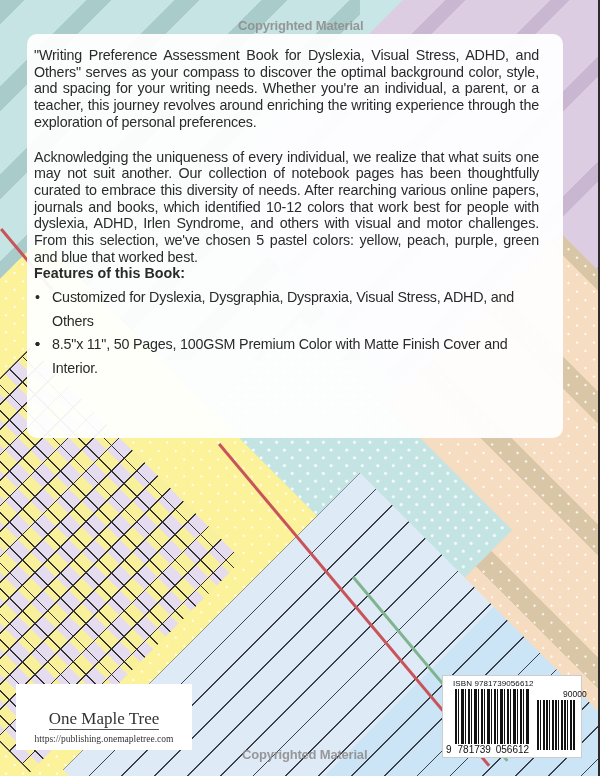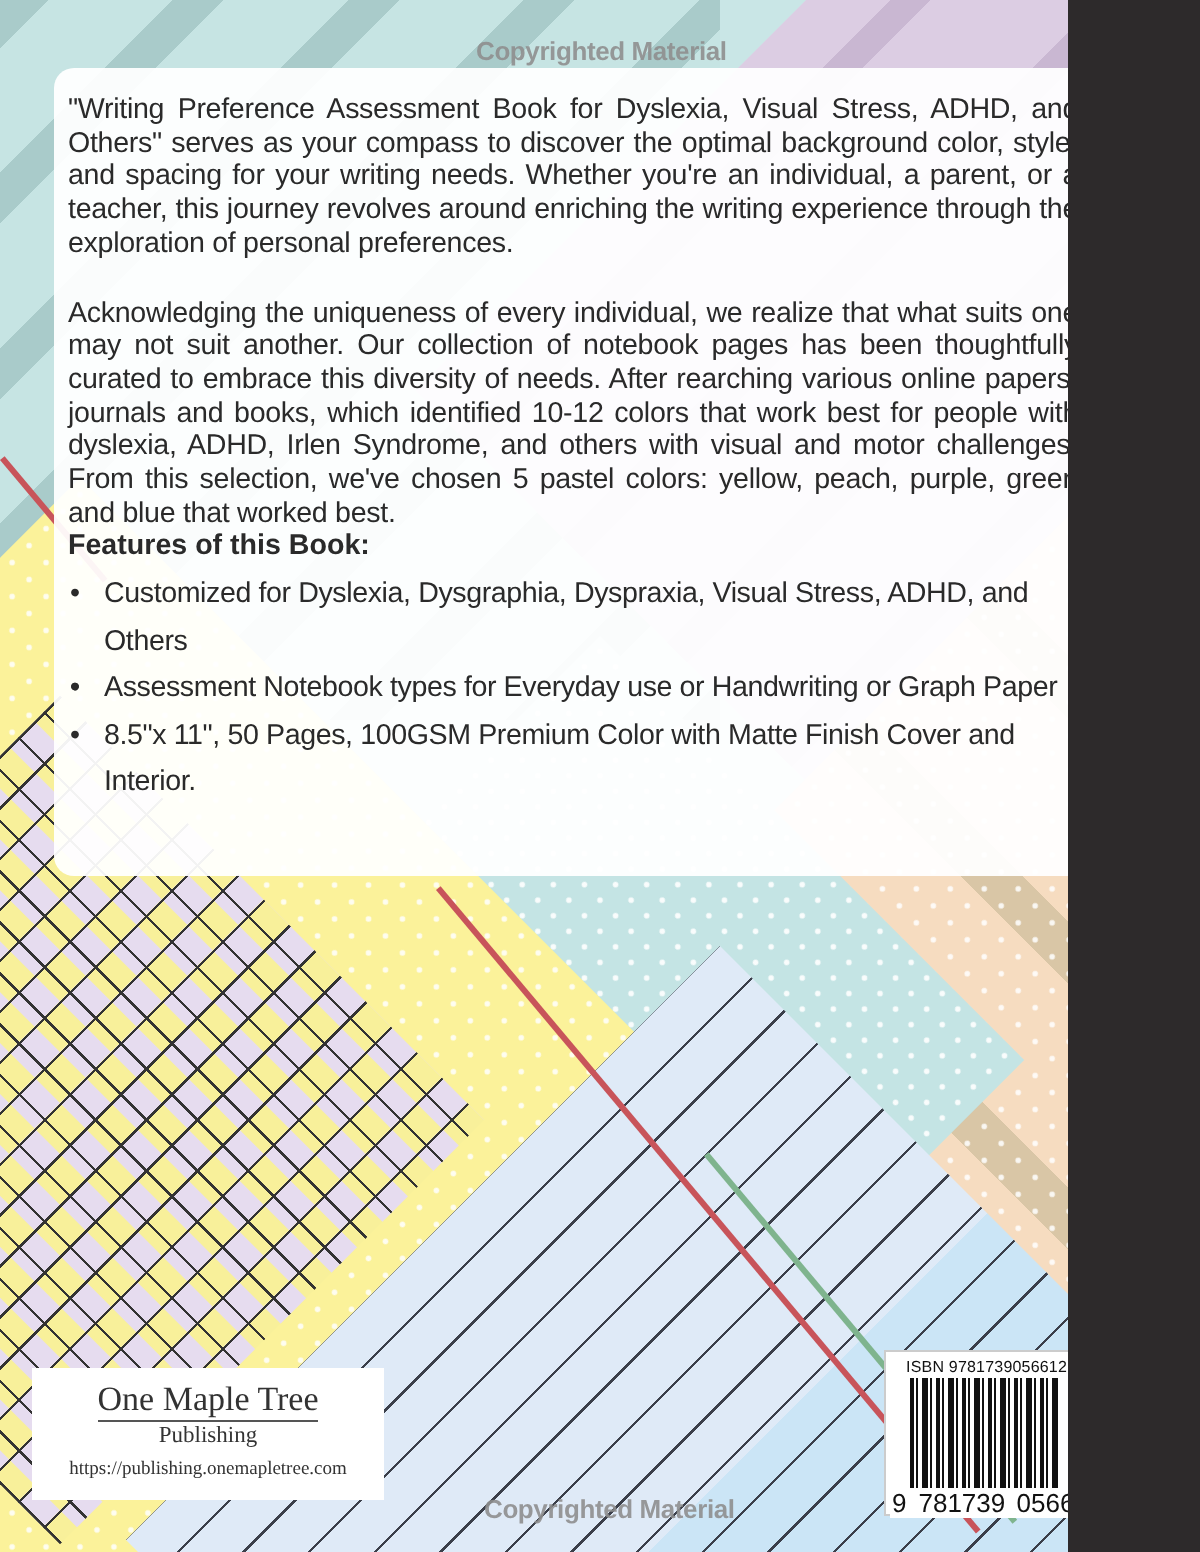--- a/index.html
+++ b/index.html
@@ -1,17 +1,17 @@
 <!DOCTYPE html>
 <html><head>
 <meta charset="utf-8">
 <style>
   html, body { margin:0; padding:0; }
   body { width:600px; height:776px; overflow:hidden; position:relative; background:#2d2a2b; font-family:"Liberation Sans", sans-serif; }
-  .cover { position:absolute; left:0; top:0; width:534px; height:776px; overflow:hidden; background:#c9e6e6; }
+  .cover { position:absolute; left:0; top:0; width:598px; height:776px; overflow:hidden; background:#c9e6e6; }
   .bg-layer { position:absolute; }
   
   .bg-teal { left:-60px; top:-60px; width:420px; height:420px; background:
       repeating-linear-gradient(135deg, #c6e4e3 0 22px, #a9cbca 22px 40px, #c6e4e3 40px 62px);
   }
   
   .bg-lavender { left:330px; top:-100px; width:420px; height:520px; transform:rotate(45deg); transform-origin:center;
       background: repeating-linear-gradient(90deg, #dccde3 0 30px, #c9b7d2 30px 44px, #dccde3 44px 74px);
   }
   
@@ -54,34 +54,34 @@
 
   .text-panel { position:absolute; left:27px; top:34px; width:536px; height:404px; background:rgba(255,255,255,0.94); border-radius:10px; box-sizing:border-box; padding:13px 24px 10px 7px; color:#2a2a2a; }
   .text-panel p { margin:0; font-size:14.3px; line-height:16.7px; text-align:justify; text-align-last:left; letter-spacing:-0.15px; }
   .text-panel p.gap { margin-top:18px; }
   .features-heading { font-weight:bold; font-size:14.3px; line-height:16.7px; }
   .features { list-style:none; margin:4px 0 0 0; padding:0; }
   .features li { position:relative; padding-left:18px; font-size:14.3px; line-height:23.5px; letter-spacing:-0.2px; }
   .features li .bullet { position:absolute; left:1px; top:0; }
 
   .publisher { position:absolute; left:16px; top:684px; width:176px; height:66px; background:#ffffff; font-family:"Liberation Serif", serif; color:#333; text-align:center; }
-  .pub-name { margin-top:7px; font-size:17px; line-height:18px; display:inline-block; border-bottom:1px solid #555; padding-bottom:1px; }
+  .pub-name { margin-top:26px; font-size:17px; line-height:18px; display:inline-block; border-bottom:1px solid #555; padding-bottom:1px; }
   .pub-sub { font-size:11.5px; line-height:15px; }
   .pub-url { font-size:9.5px; line-height:15px; margin-top:2px; }
 
   .isbn-box { position:absolute; left:442px; top:675px; width:140px; height:83px; background:#fff; border:1px solid #ccc; box-sizing:border-box; }
   .isbn-label { position:absolute; left:10px; top:3px; font-size:8px; color:#111; letter-spacing:0.1px; }
   .barcode-main { position:absolute; left:12px; top:13px; width:75px; height:61px;
       background: repeating-linear-gradient(90deg,#111 0 2px,#fff 2px 3px,#111 3px 4px,#fff 4px 6px,#111 6px 9px,#fff 9px 10px,#111 10px 11px,#fff 11px 13px);
   }
   .barcode-addon { position:absolute; left:94px; top:24px; width:38px; height:50px;
       background: repeating-linear-gradient(90deg,#111 0 2px,#fff 2px 3px,#111 3px 4px,#fff 4px 6px,#111 6px 8px,#fff 8px 9px);
   }
   .addon-num { position:absolute; left:108px; top:13px; font-size:8.5px; color:#111;padding-left:12px; }
-  .isbn-digits { position:absolute; left:2px; top:68px; font-size:13px; color:#111; background:#fff; }
+  .isbn-digits { position:absolute; left:2px; top:68px; font-size:10px; color:#111; background:#fff; }
   .isbn-digits span { background:#fff; padding:0 1px; }
   .isbn-digits .first { margin-right:4px; }
 </style>
 </head>
 <body>
 
 <div class="cover">
   <div class="bg-layer bg-teal"></div>
   <div class="bg-layer bg-lavender"></div>
   <div class="bg-layer bg-peach"></div>
@@ -95,28 +95,27 @@
 
   <div class="copyright copyright-top">Copyrighted Material</div>
 
   <div class="text-panel">
     <p>"Writing Preference Assessment Book for Dyslexia, Visual Stress, ADHD, and Others" serves as your compass to discover the optimal background color, style, and spacing for your writing needs. Whether you're an individual, a parent, or a teacher, this journey revolves around enriching the writing experience through the exploration of personal preferences.</p>
     <p class="gap">Acknowledging the uniqueness of every individual, we realize that what suits one may not suit another. Our collection of notebook pages has been thoughtfully curated to embrace this diversity of needs. After rearching various online papers, journals and books, which identified 10-12 colors that work best for people with dyslexia, ADHD, Irlen Syndrome, and others with visual and motor challenges. From this selection, we've chosen 5 pastel colors: yellow, peach, purple, green and blue that worked best.</p>
     <div class="features-heading">Features of this Book:</div>
     <ul class="features">
       <li><span class="bullet">•</span><span>Customized for Dyslexia, Dysgraphia, Dyspraxia, Visual Stress, ADHD, and Others</span></li>
       <li><span class="bullet">•</span></li>
-      <li><span class="bullet">•</span><span>Assessment Notebook types for Everyday use or Handwriting or Graph Paper</span></li>
+      <li><span class="bullet">•</span></li>
       <li><span class="bullet">•</span><span>8.5"x 11", 50 Pages, 100GSM Premium Color with Matte Finish Cover and Interior.</span></li>
     </ul>
   </div>
 
   <div class="publisher">
     <div class="pub-name">One Maple Tree</div>
-    <div class="pub-sub">Publishing</div>
     <div class="pub-url">https://publishing.onemapletree.com</div>
   </div>
 
   <div class="copyright copyright-bottom">Copyrighted Material</div>
 
   <div class="isbn-box">
     <div class="isbn-label">ISBN 9781739056612</div>
     <div class="barcode-main"></div>
     <div class="addon-num">90000</div>
     <div class="barcode-addon"></div>

